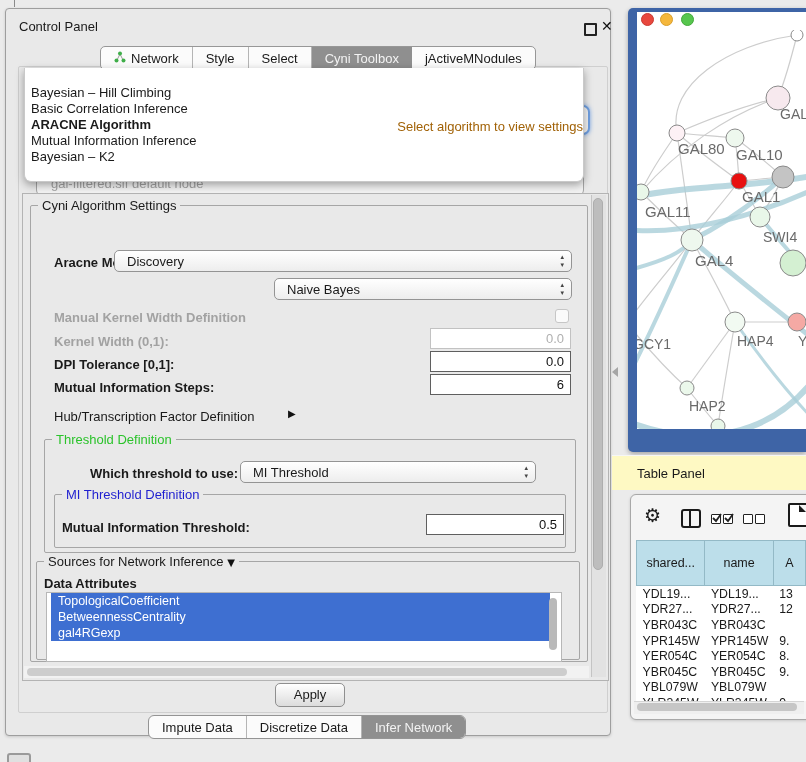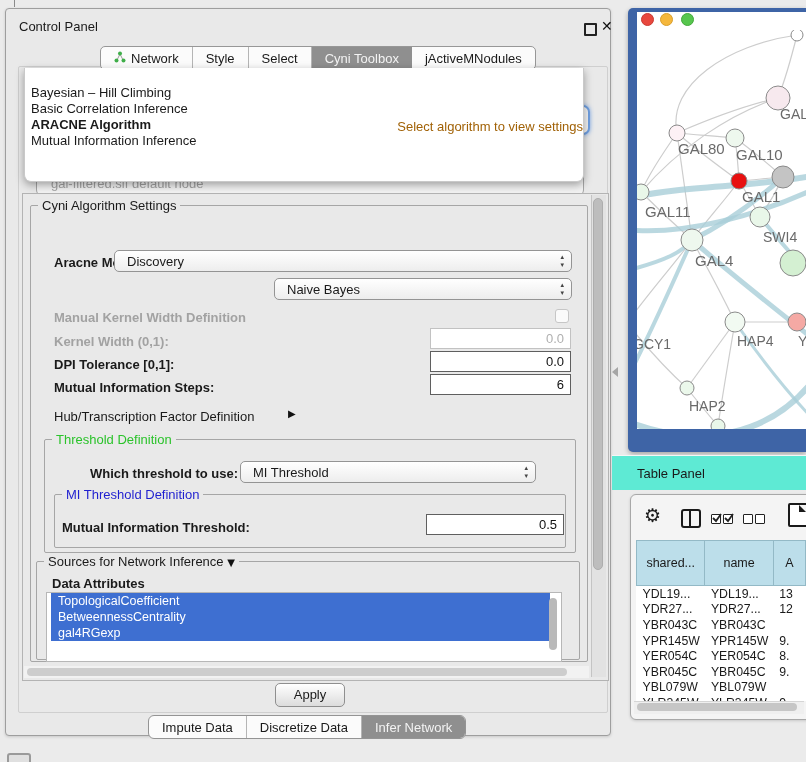--- a/index.html
+++ b/index.html
@@ -78,21 +78,21 @@
   
   #net-window{left:628px;top:8px;width:178px;height:444px;background:#3e64a6;border-radius:5px 0 0 5px;
     box-shadow:0 2px 5px rgba(0,0,0,.3);}
   #net-inner{left:637px;top:12px;width:169px;height:417px;background:#fff;}
   .light{position:absolute;top:13px;width:13px;height:13px;border-radius:50%;box-sizing:border-box;}
   #net-canvas{left:637px;top:30px;width:169px;height:399px;}
   #splitter-grip{left:612px;top:367px;width:0;height:0;border-top:5px solid transparent;
     border-bottom:5px solid transparent;border-right:6px solid #a6a6a6;}
 
   
-  #table-panel-bar{left:612px;top:455px;width:194px;height:34px;background:#5eead4;border-top:1px solid #f6f6f6;}
+  #table-panel-bar{left:612px;top:455px;width:194px;height:34px;background:#fef9c3;border-top:1px solid #f6f6f6;}
   #table-panel-title{left:25px;top:10px;font-size:13px;}
   #table-window{left:630px;top:494px;width:200px;height:224px;background:#f4f4f4;
     border:1px solid #a8a8a8;border-radius:6px;box-shadow:0 1px 3px rgba(0,0,0,.15);}
   #tp-gear{left:644px;top:504px;font-size:19px;color:#1a1a1a;}
   #tp-columns{left:681px;top:509px;width:16px;height:15px;border:2px solid #1a1a1a;border-radius:3px;}
   #tp-columns::after{content:"";position:absolute;left:6px;top:0;width:2px;height:15px;background:#1a1a1a;}
   .cbx{position:absolute;top:514px;width:8px;height:8px;border:1.5px solid #222;border-radius:1px;background:#fff;}
   .cbx svg{position:absolute;left:-1px;top:-3px;}
   #tp-doc{left:788px;top:503px;width:16px;height:20px;border:2px solid #1a1a1a;border-radius:2px;background:#fff;}
   #tp-doc::after{content:"";position:absolute;right:0;top:0;border-style:solid;border-width:0 7px 7px 0;
@@ -149,20 +149,21 @@
     <span>gal-filtered.sif default node</span>
   </div>
 
   <div class="abs" id="algo-popup">
     <div class="abs" id="algo-placeholder">Select algorithm to view settings</div>
     <div class="abs" id="algo-items">
         <div class="algo-item">Bayesian – Hill Climbing</div>
         <div class="algo-item">Basic Correlation Inference</div>
         <div class="algo-item bold">ARACNE Algorithm</div>
         <div class="algo-item">Mutual Information Inference</div>
+        <div class="algo-item">Bayesian – K2</div>
       </div>
   </div>
 
   <div class="abs" id="settings-vp"></div>
   <div class="abs" id="vscroll-track"></div>
   <div class="abs" id="vscroll-thumb"></div>
   <div class="abs" id="hscroll-track"></div>
   <div class="abs" id="hscroll-thumb"></div>
 
   <div class="abs groupbox" style="left:24px;top:196px;width:556px;height:455px;">
@@ -203,21 +204,21 @@
   </div>
   <span class="lbl" style="left:56px;top:511px;">Mutual Information Threshold:</span>
   <input class="field" style="left: 420px; top: 505px; width: 138px;" value="0.5">
 
   <div class="abs groupbox" style="left:30px;top:552px;width:542px;height:97px;">
     <span class="group-title">
       <span>Sources for Network Inference</span>
       <span class="tri icon-font">▼</span>
     </span>
   </div>
-  <span class="lbl" style="left:38px;top:567px;margin-left:8px;">Data Attributes</span>
+  <span class="lbl" style="left:38px;top:567px;">Data Attributes</span>
   <div class="abs" id="attr-list">
       <div class="attr-item" style="background: rgb(62, 111, 209);">TopologicalCoefficient</div>
       <div class="attr-item" style="background: rgb(62, 111, 209);">BetweennessCentrality</div>
       <div class="attr-item" style="background: rgb(62, 111, 209);">gal4RGexp</div>
     </div>
   <div class="abs" id="attr-scroll"></div>
 
   <div class="abs" id="apply-btn">Apply</div>
 
   <div class="abs" id="bottom-tabs">

